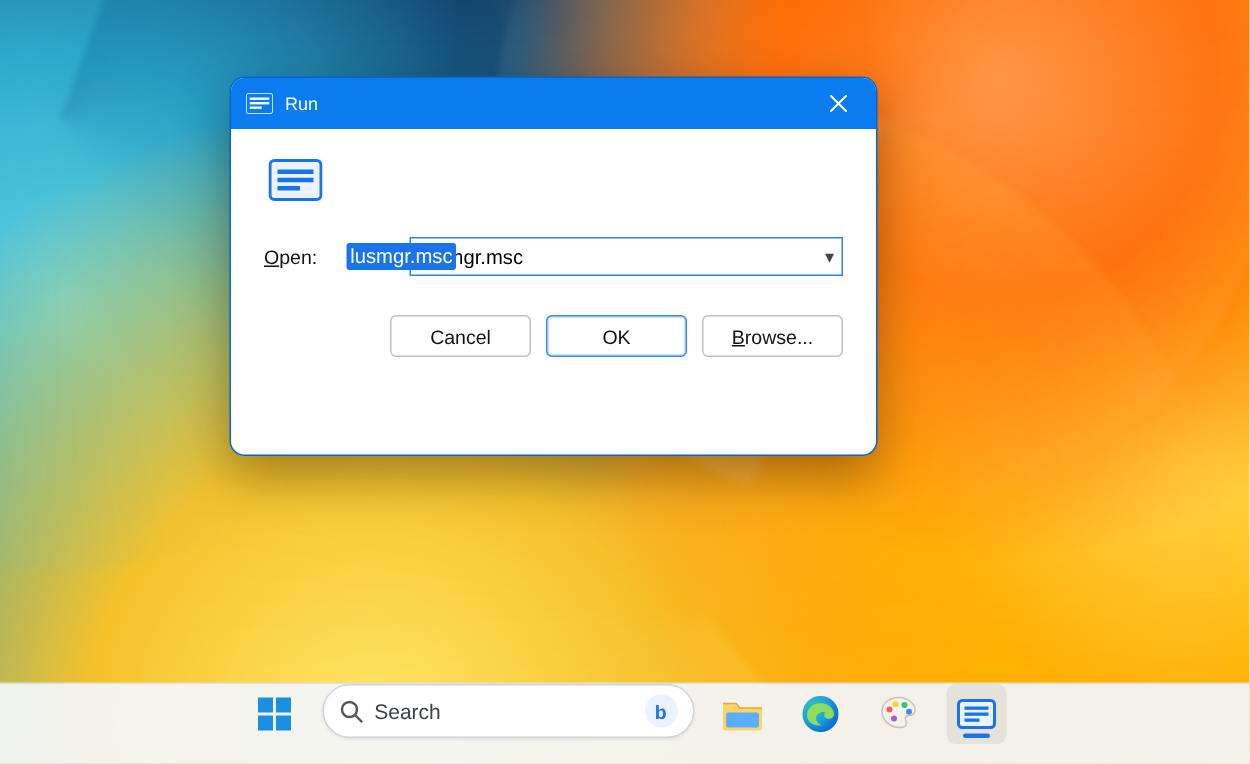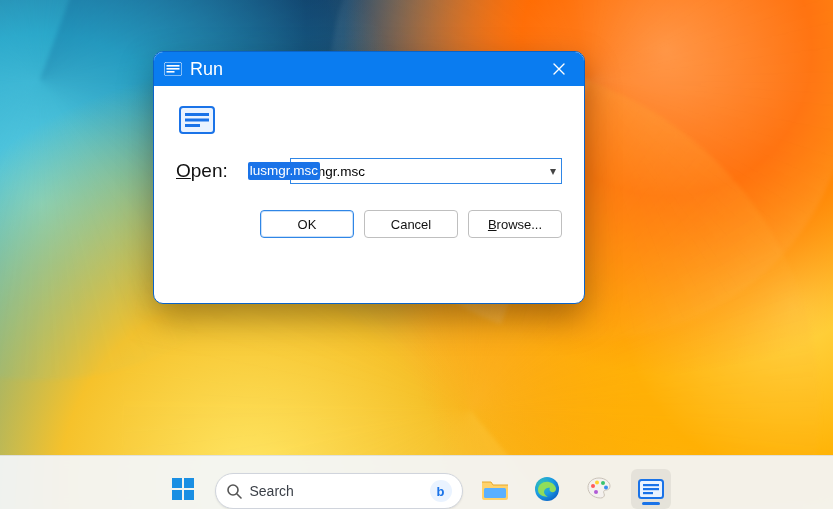--- a/index.html
+++ b/index.html
@@ -29,29 +29,29 @@
     position: absolute; left: 153px; top: 51px; width: 432px; height: 253px;
     background: #fff; border: 1px solid #0a63c9; border-radius: 10px;
     box-shadow: 0 14px 34px rgba(0,0,0,.35);
     overflow: hidden;
   }
   .titlebar {
     height: 34px; background: #0a7cf0; color: #fff;
     display: flex; align-items: center; padding: 0 6px 0 10px; gap: 8px;
   }
   .title-icon { width:18px; height:14px; display:flex; align-items:center; justify-content:center; }
-  .title-text { font-size: 18px; font-weight: 500; flex: 1; }
+  .title-text { font-size: 12px; font-weight: 500; flex: 1; }
   .title-close { width: 38px; height: 28px; display:flex; align-items:center; justify-content:center; border-radius:4px; }
 
   .body { padding: 20px 22px 0 22px; }
   .row1 { display:flex; gap: 16px; }
   .run-icon-box { width:42px; display:flex; justify-content:center; }
   .desc { font-size: 13.5px; color: #111; line-height: 1.45; }
   .row2 { display:flex; align-items:center; gap: 14px; margin-top: 24px; }
-  .open-label { font-size: 19px; color:#111; }
+  .open-label { font-size: 13px; color:#111; }
   .open-label .u { text-decoration: underline; }
   .combo { position:relative; flex:1;padding-left:48px; }
   .combo input {
     width: 100%; height: 26px; padding: 2px 24px 2px 6px;
     font-size: 13.5px; border: 1px solid #2f86e6; outline: none;
     background: #fff;
   }
   .combo .sel { position:absolute; left:6px; top:4px; height:18px; padding: 0 2px;
     background: #1a73e8; color:#fff; font-size:13.5px; line-height:18px; border-radius:2px; pointer-events:none; }
   .combo .chev { position:absolute; right:6px; top:50%; transform:translateY(-50%); color:#444; font-size:12px; pointer-events:none; }
@@ -60,21 +60,21 @@
   .btn { min-width: 94px; height: 28px; background:#fff; border:1px solid #bfbfbf; border-radius:4px;
          font-size: 13px; color:#111; display:flex; align-items:center; justify-content:center; cursor:pointer; }
   .btn.primary { border-color:#2f86e6; box-shadow: inset 0 0 0 1px rgba(47,134,230,.25); }
   .btn .u { text-decoration: underline; }
 
   
   .taskbar {
     position:absolute; left:0; right:0; bottom:0; height:54px;
     background: rgba(243,246,252,.92); backdrop-filter: blur(6px);
     border-top: 1px solid rgba(0,0,0,.08);
-    display:flex; align-items:flex-end; justify-content:center; gap:12px;
+    display:flex; align-items:flex-start; justify-content:center; gap:12px;
   }
   .start { width:40px; height:40px; display:flex; align-items:center; justify-content:center; border-radius:6px; }
   .search {
     display:flex; align-items:center; width:248px; height:36px; padding:0 10px;
     background:#fff; border:1px solid #d0d4dc; border-radius:18px; gap:8px;
     box-shadow: 0 1px 2px rgba(0,0,0,.08);
   }
   .search .mag { color:#555; }
   .search .txt { flex:1; font-size:14px; color:#3a3f47; }
   .search .bing { width:22px; height:22px; border-radius:50%; background:#eaf3ff; display:flex; align-items:center; justify-content:center; color:#1a73e8; font-weight:700; font-size:13px; }
@@ -130,22 +130,22 @@
         <div class="open-label"><span class="u">O</span>pen:</div>
         <div class="combo">
           <input type="text" value="lusmgr.msc" style="">
           <span class="sel">lusmgr.msc</span>
           <span class="chev">▾</span>
         </div>
       </div>
     </div>
 
     <div class="buttons">
+      <button class="btn">Cancel</button>
       <button class="btn primary">OK</button>
-      <button class="btn">Cancel</button>
       <button class="btn"><span class="u">B</span>rowse...</button>
     </div>
   </div>
 
   <div class="taskbar">
     <div class="tb-wrap">
       <div class="start tb-icon">
         <svg width="26" height="26" viewBox="0 0 26 26">
           <rect x="2" y="2" width="10" height="10" fill="#1a8fe3"></rect>
           <rect x="14" y="2" width="10" height="10" fill="#1a8fe3"></rect>

